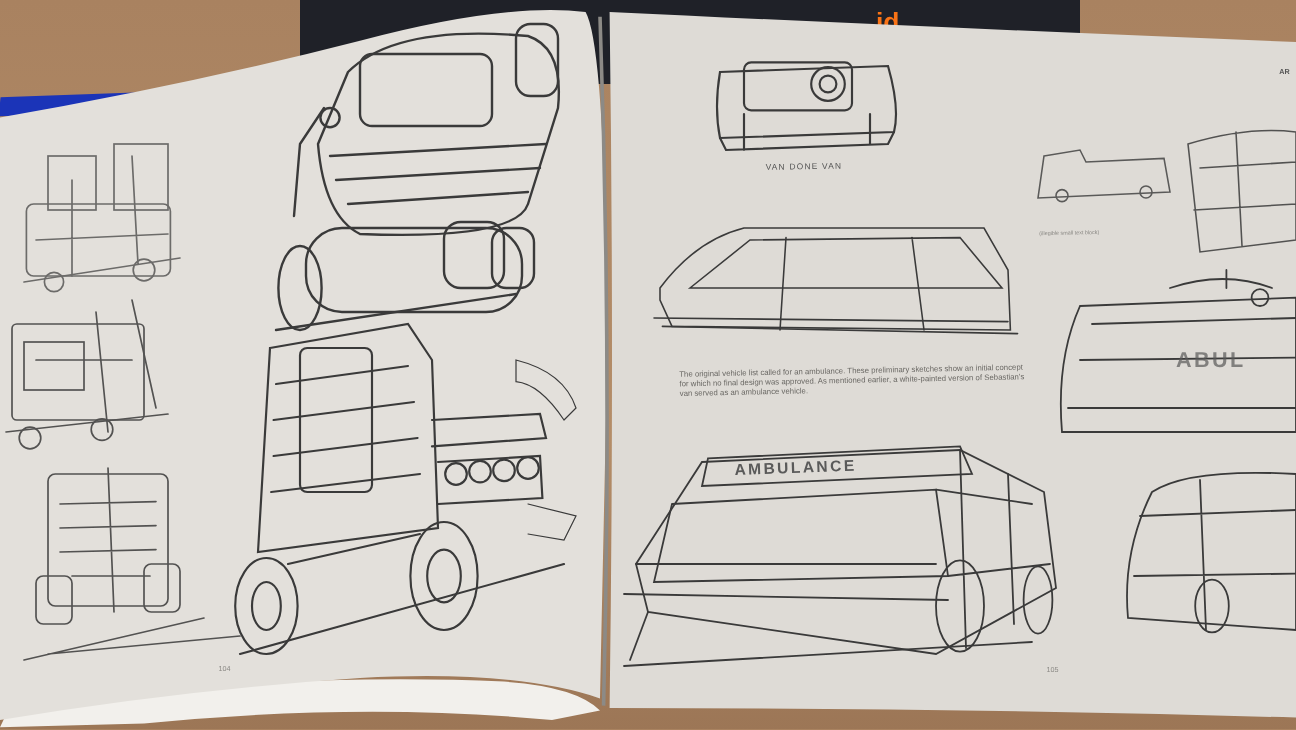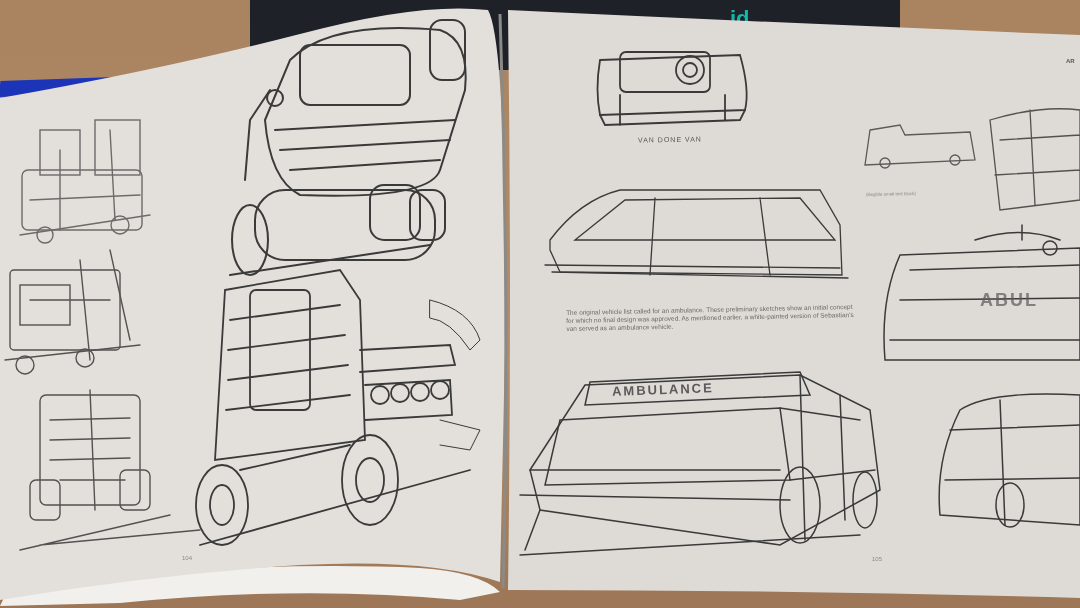--- a/index.html
+++ b/index.html
@@ -16,21 +16,21 @@
   .page-num { position:absolute; color:#8c8a86; font-size:6px; }
   .label-small { position:absolute; color:#555; font-size:7px; letter-spacing:1px; }
   .sign { position:absolute; color:#5a5a5a; font-weight:bold; letter-spacing:2px; }
 </style>
 </head>
 <body>
 
 <div class="scene">
   <div class="table"></div>
   <div class="dark-card">
-    <span class="dark-card-text" style="position:absolute;left:480px;top:6px;color:#14b8a6;font-size:22px;font-weight:bold;">id</span>
+    <span class="dark-card-text" style="position:absolute;left:480px;top:6px;color:#f97316;font-size:22px;font-weight:bold;">id</span>
   </div>
   <div class="blue-stripe"></div>
 
   <svg class="book" width="1080" height="608" viewBox="0 0 1080 608">
 
     <path d="M10,585 Q250,560 420,568 Q480,572 500,592 L460,600 Q300,585 120,603 L0,606 Z" fill="#f2f0ec"></path>
 
     <path d="M0,98 Q160,70 300,34 Q420,2 488,10 Q505,40 506,300 L500,582 Q430,558 300,565 Q150,575 0,600 Z" fill="#e3e0db"></path>
 
     <path d="M508,10 Q760,22 1080,35 L1080,598 Q800,590 508,590 Q512,300 508,10 Z" fill="#dedbd6"></path>

